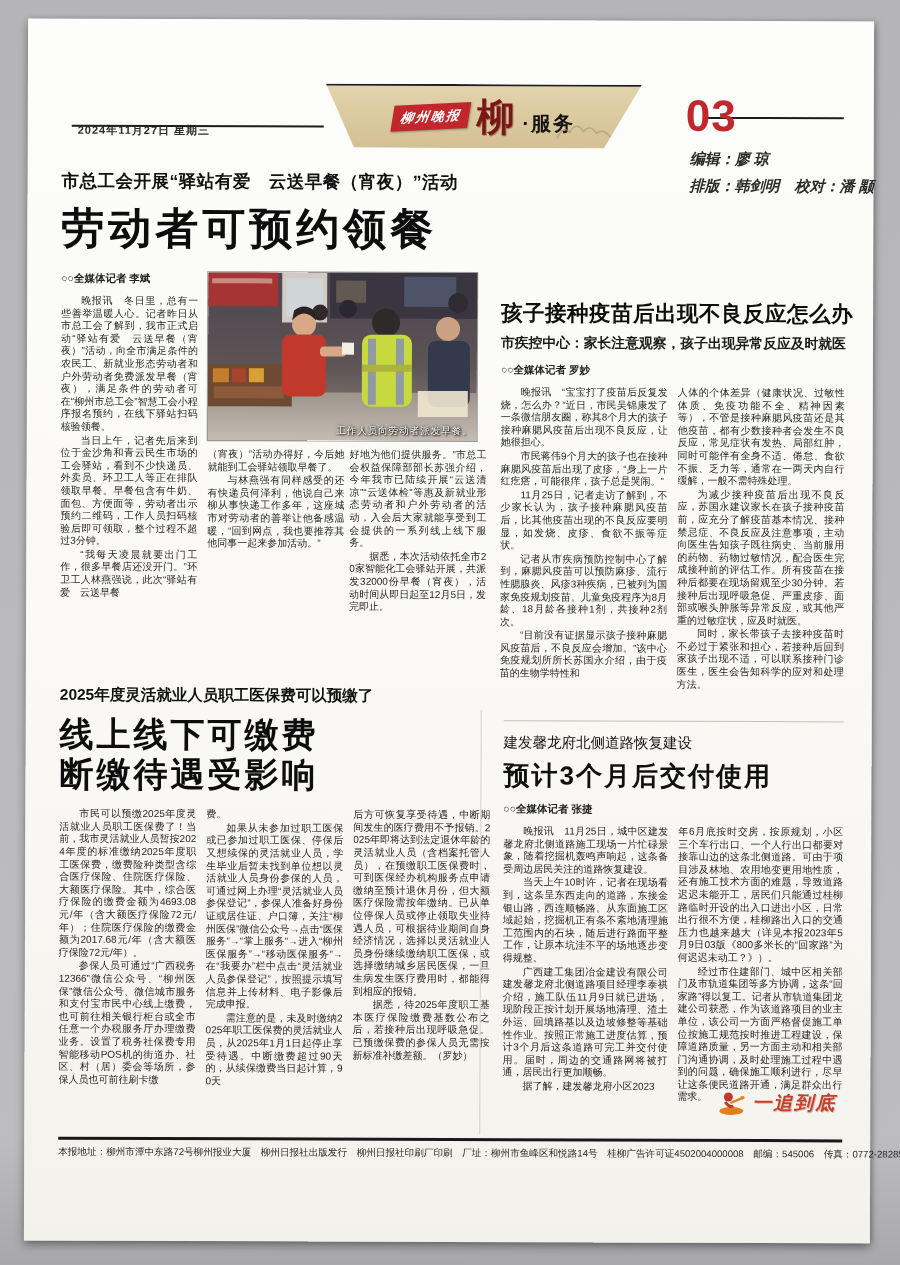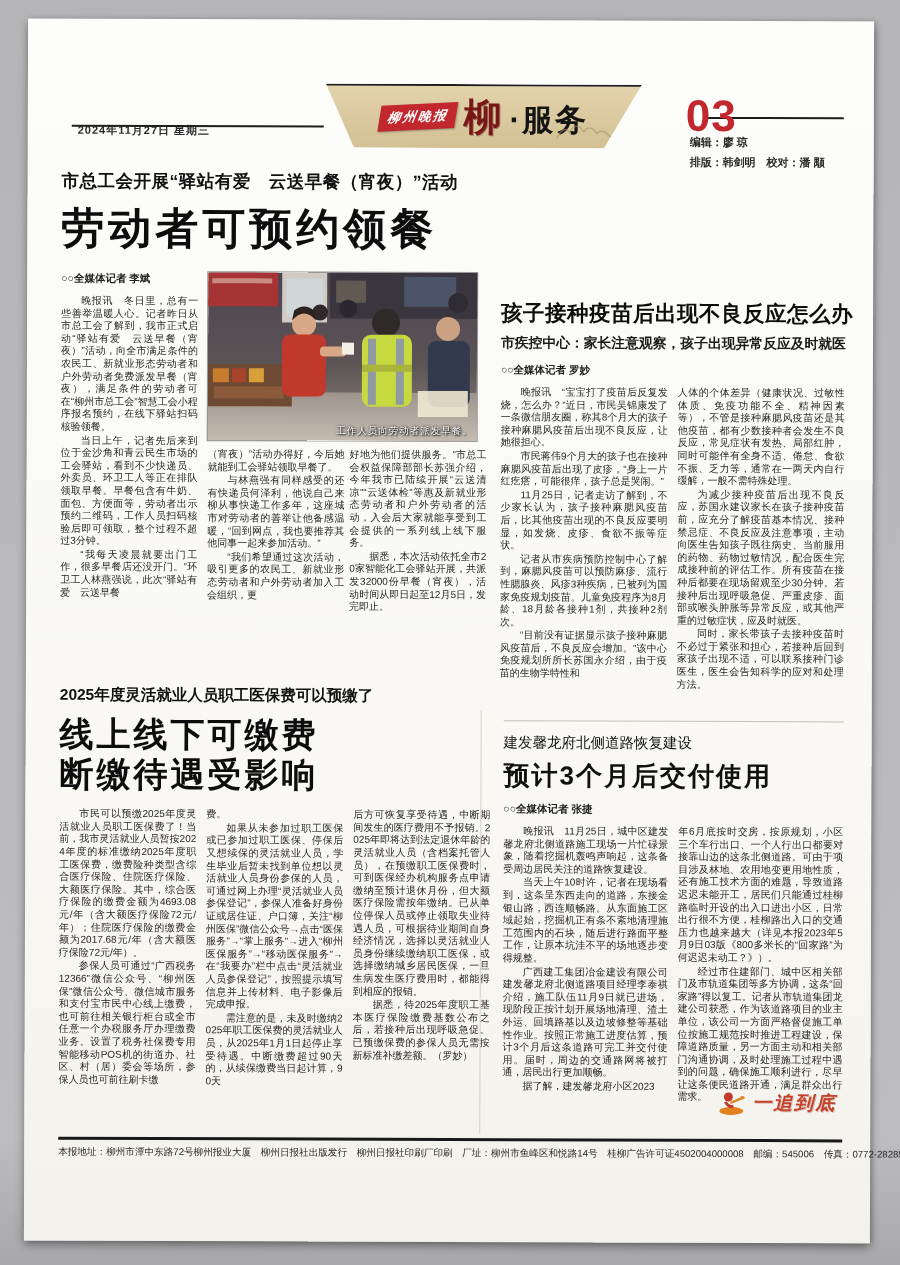--- a/index.html
+++ b/index.html
@@ -27,24 +27,24 @@
     display:flex; align-items:center; justify-content:center; gap:8px;
     border-top:2px solid #1d1d1d;
   }
   .mast-logo {
     background:#c1272d; color:#fff; transform:skewX(-12deg) rotate(-3deg);
     font-size:13px; font-weight:700; font-style:italic; padding:4px 8px;
     letter-spacing:2px; box-shadow:1px 1px 2px rgba(0,0,0,.3); white-space:nowrap;
   }
   .section-title { display:flex; align-items:baseline; white-space:nowrap; }
   .section-first { font-size:38px; font-weight:900; color:#7b1616; text-shadow:1px 1px 0 rgba(60,10,10,.35); }
-  .section-rest  { font-size:31px; font-weight:900; color:#141414; letter-spacing:2px;margin-left:8px; }
+  .section-rest  { font-size:20px; font-weight:900; color:#141414; letter-spacing:2px;margin-left:8px; }
   .mountains { position:absolute; right:30px; bottom:8px; opacity:.55; }
   .pagenum { position:absolute; left:658px; top:70px; font-size:44px; font-weight:700; color:#c1272d; letter-spacing:1px; }
-  .editors { position:absolute; left:662px; top:112px; font-size:11px; font-weight:700; color:#2a2a2a; line-height:1.8; white-space:nowrap;}
+  .editors { position:absolute; left:662px; top:124px; font-size:15px; font-weight:700; color:#2a2a2a; line-height:1.8; white-space:nowrap;font-style:italic;}
   
   .kicker  { font-weight:600; color:#111; }
   .byline  { font-size:10.5px; font-weight:700; color:#222; margin-bottom:9px; white-space:nowrap;}
   .cols { display:flex; gap:10px; }
   .col  { overflow:hidden; }
   .para { font-size:10px; line-height:1.26; text-align:justify; text-indent:2em;
           word-break:break-all; color:#1e1e1e; margin-bottom:1px;}
   .para.cont { text-indent:0; }
   
   .a1 { position:absolute; left:34px; top:150px; width:432px; }
@@ -172,21 +172,20 @@
             <rect x="220" y="68" width="42" height="66" rx="8" fill="#343a4d"></rect>
 
             <rect x="210" y="118" width="50" height="26" fill="#efe7d2" opacity=".9"></rect>
           </svg>
           <figcaption class="caption">工作人员向劳动者派发早餐。</figcaption>
         </figure>
         <div class="a1-sub">
           <div class="col">
             <p class="para cont">（宵夜）”活动办得好，今后她就能到工会驿站领取早餐了。</p>
             <p class="para">与林燕强有同样感受的还有快递员何泽利，他说自己来柳从事快递工作多年，这座城市对劳动者的善举让他备感温暖，“回到网点，我也要推荐其他同事一起来参加活动。”</p>
-            <p class="para">“我们希望通过这次活动，吸引更多的农民工、新就业形态劳动者和户外劳动者加入工会组织，更</p>
           </div>
           <div class="col">
             <p class="para cont">好地为他们提供服务。”市总工会权益保障部部长苏强介绍，今年我市已陆续开展“云送清凉”“云送体检”等惠及新就业形态劳动者和户外劳动者的活动，入会后大家就能享受到工会提供的一系列线上线下服务。</p>
             <p class="para">据悉，本次活动依托全市20家智能化工会驿站开展，共派发32000份早餐（宵夜），活动时间从即日起至12月5日，发完即止。</p>
           </div>
         </div>
       </div>
     </div>
   </section>
 

